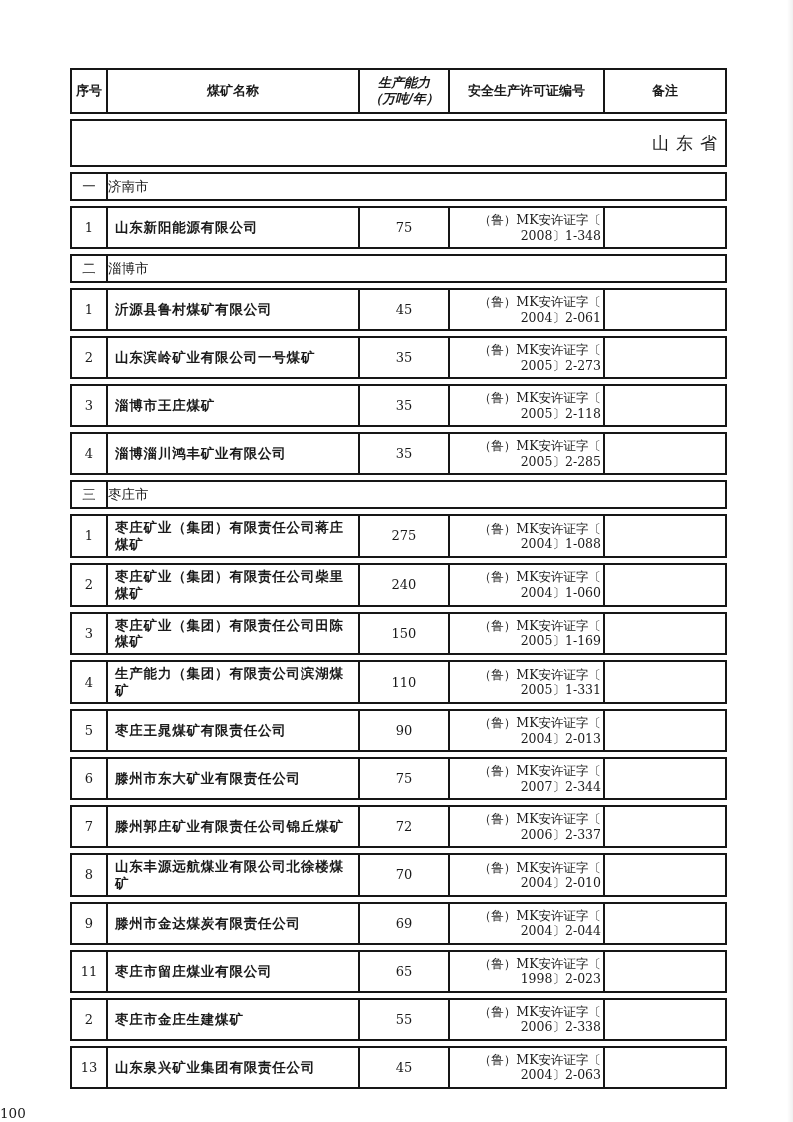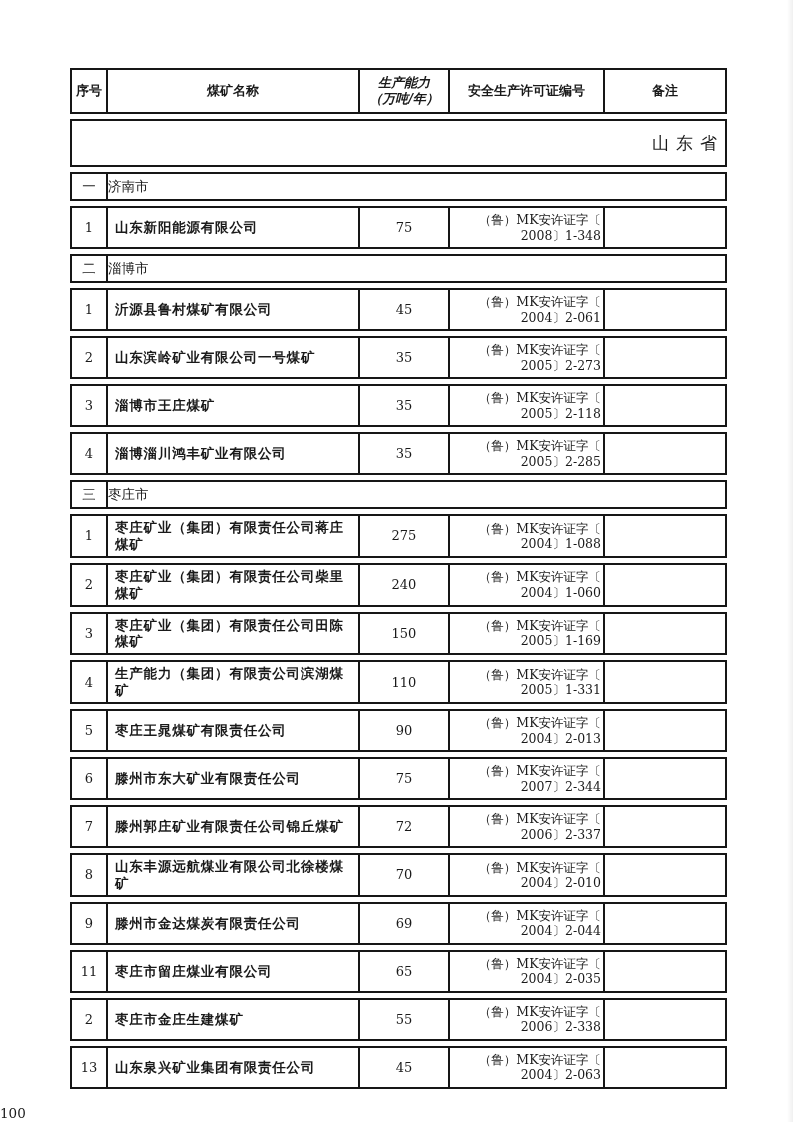--- a/index.html
+++ b/index.html
@@ -290,21 +290,21 @@
               <div>2004〕2-044</div>
             </td>
             <td class="remark-cell"></td>
           </tr>
           <tr class="mine">
             <td class="serial-cell">11</td>
             <td class="name-cell">枣庄市留庄煤业有限公司</td>
             <td class="capacity-cell">65</td>
             <td class="license-cell">
               <div>（鲁）MK安许证字〔</div>
-              <div>2004〕2-035</div>
+              <div>1998〕2-023</div>
             </td>
             <td class="remark-cell"></td>
           </tr>
           <tr class="mine">
             <td class="serial-cell">2</td>
             <td class="name-cell">枣庄市金庄生建煤矿</td>
             <td class="capacity-cell">55</td>
             <td class="license-cell">
               <div>（鲁）MK安许证字〔</div>
               <div>2006〕2-338</div>

